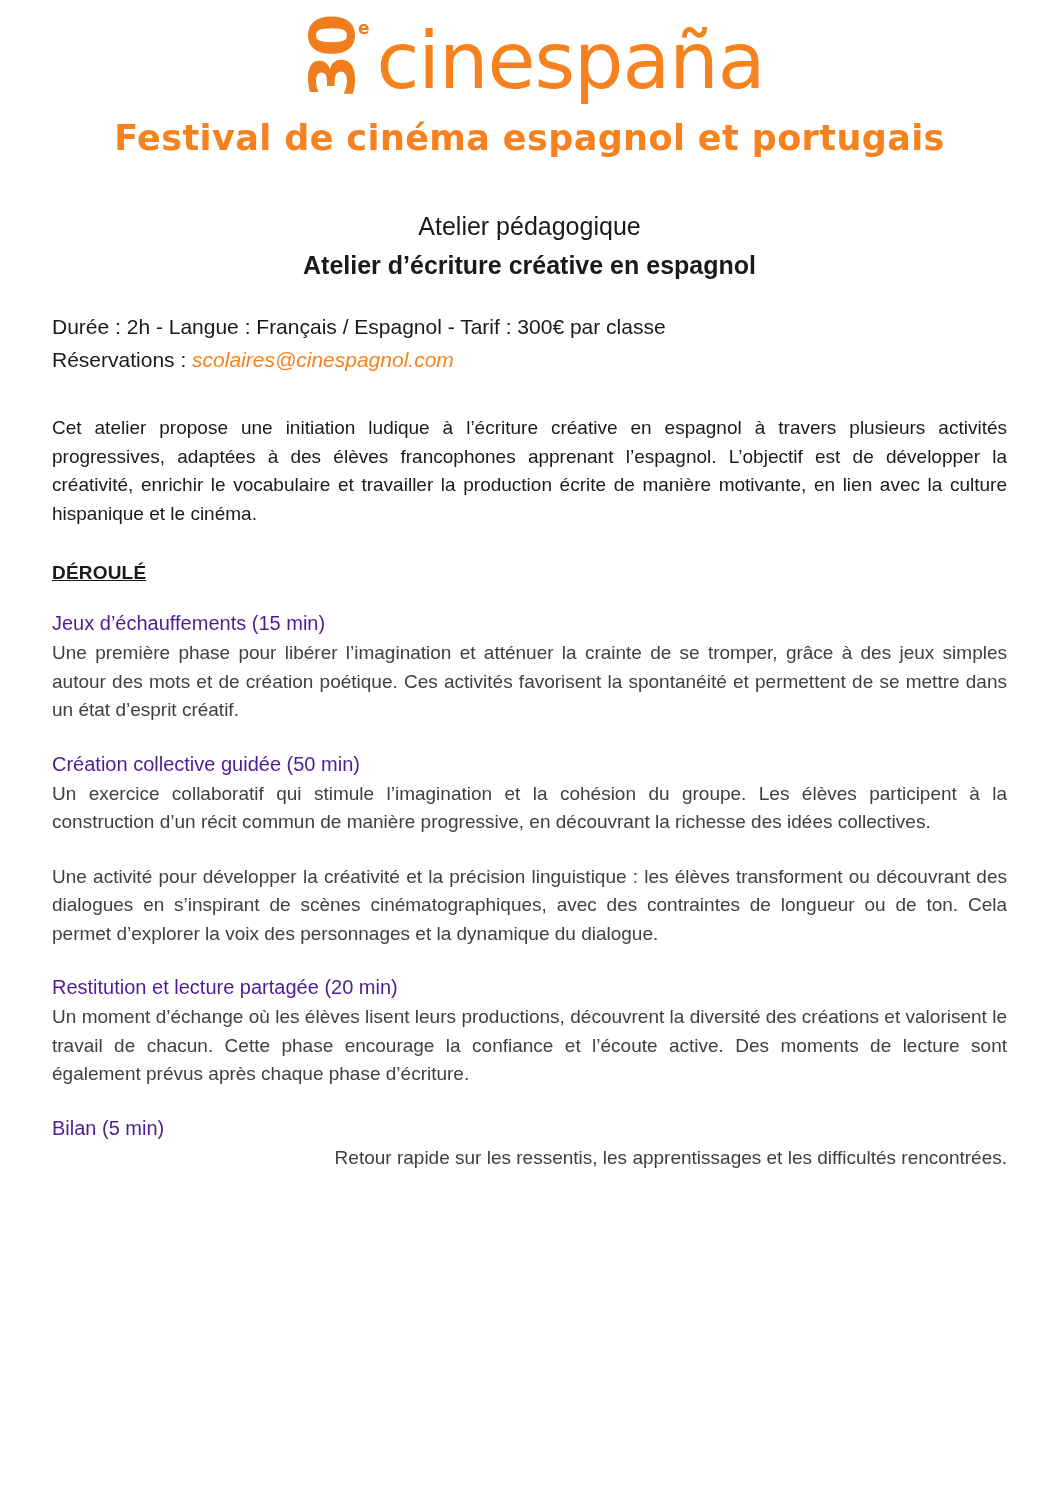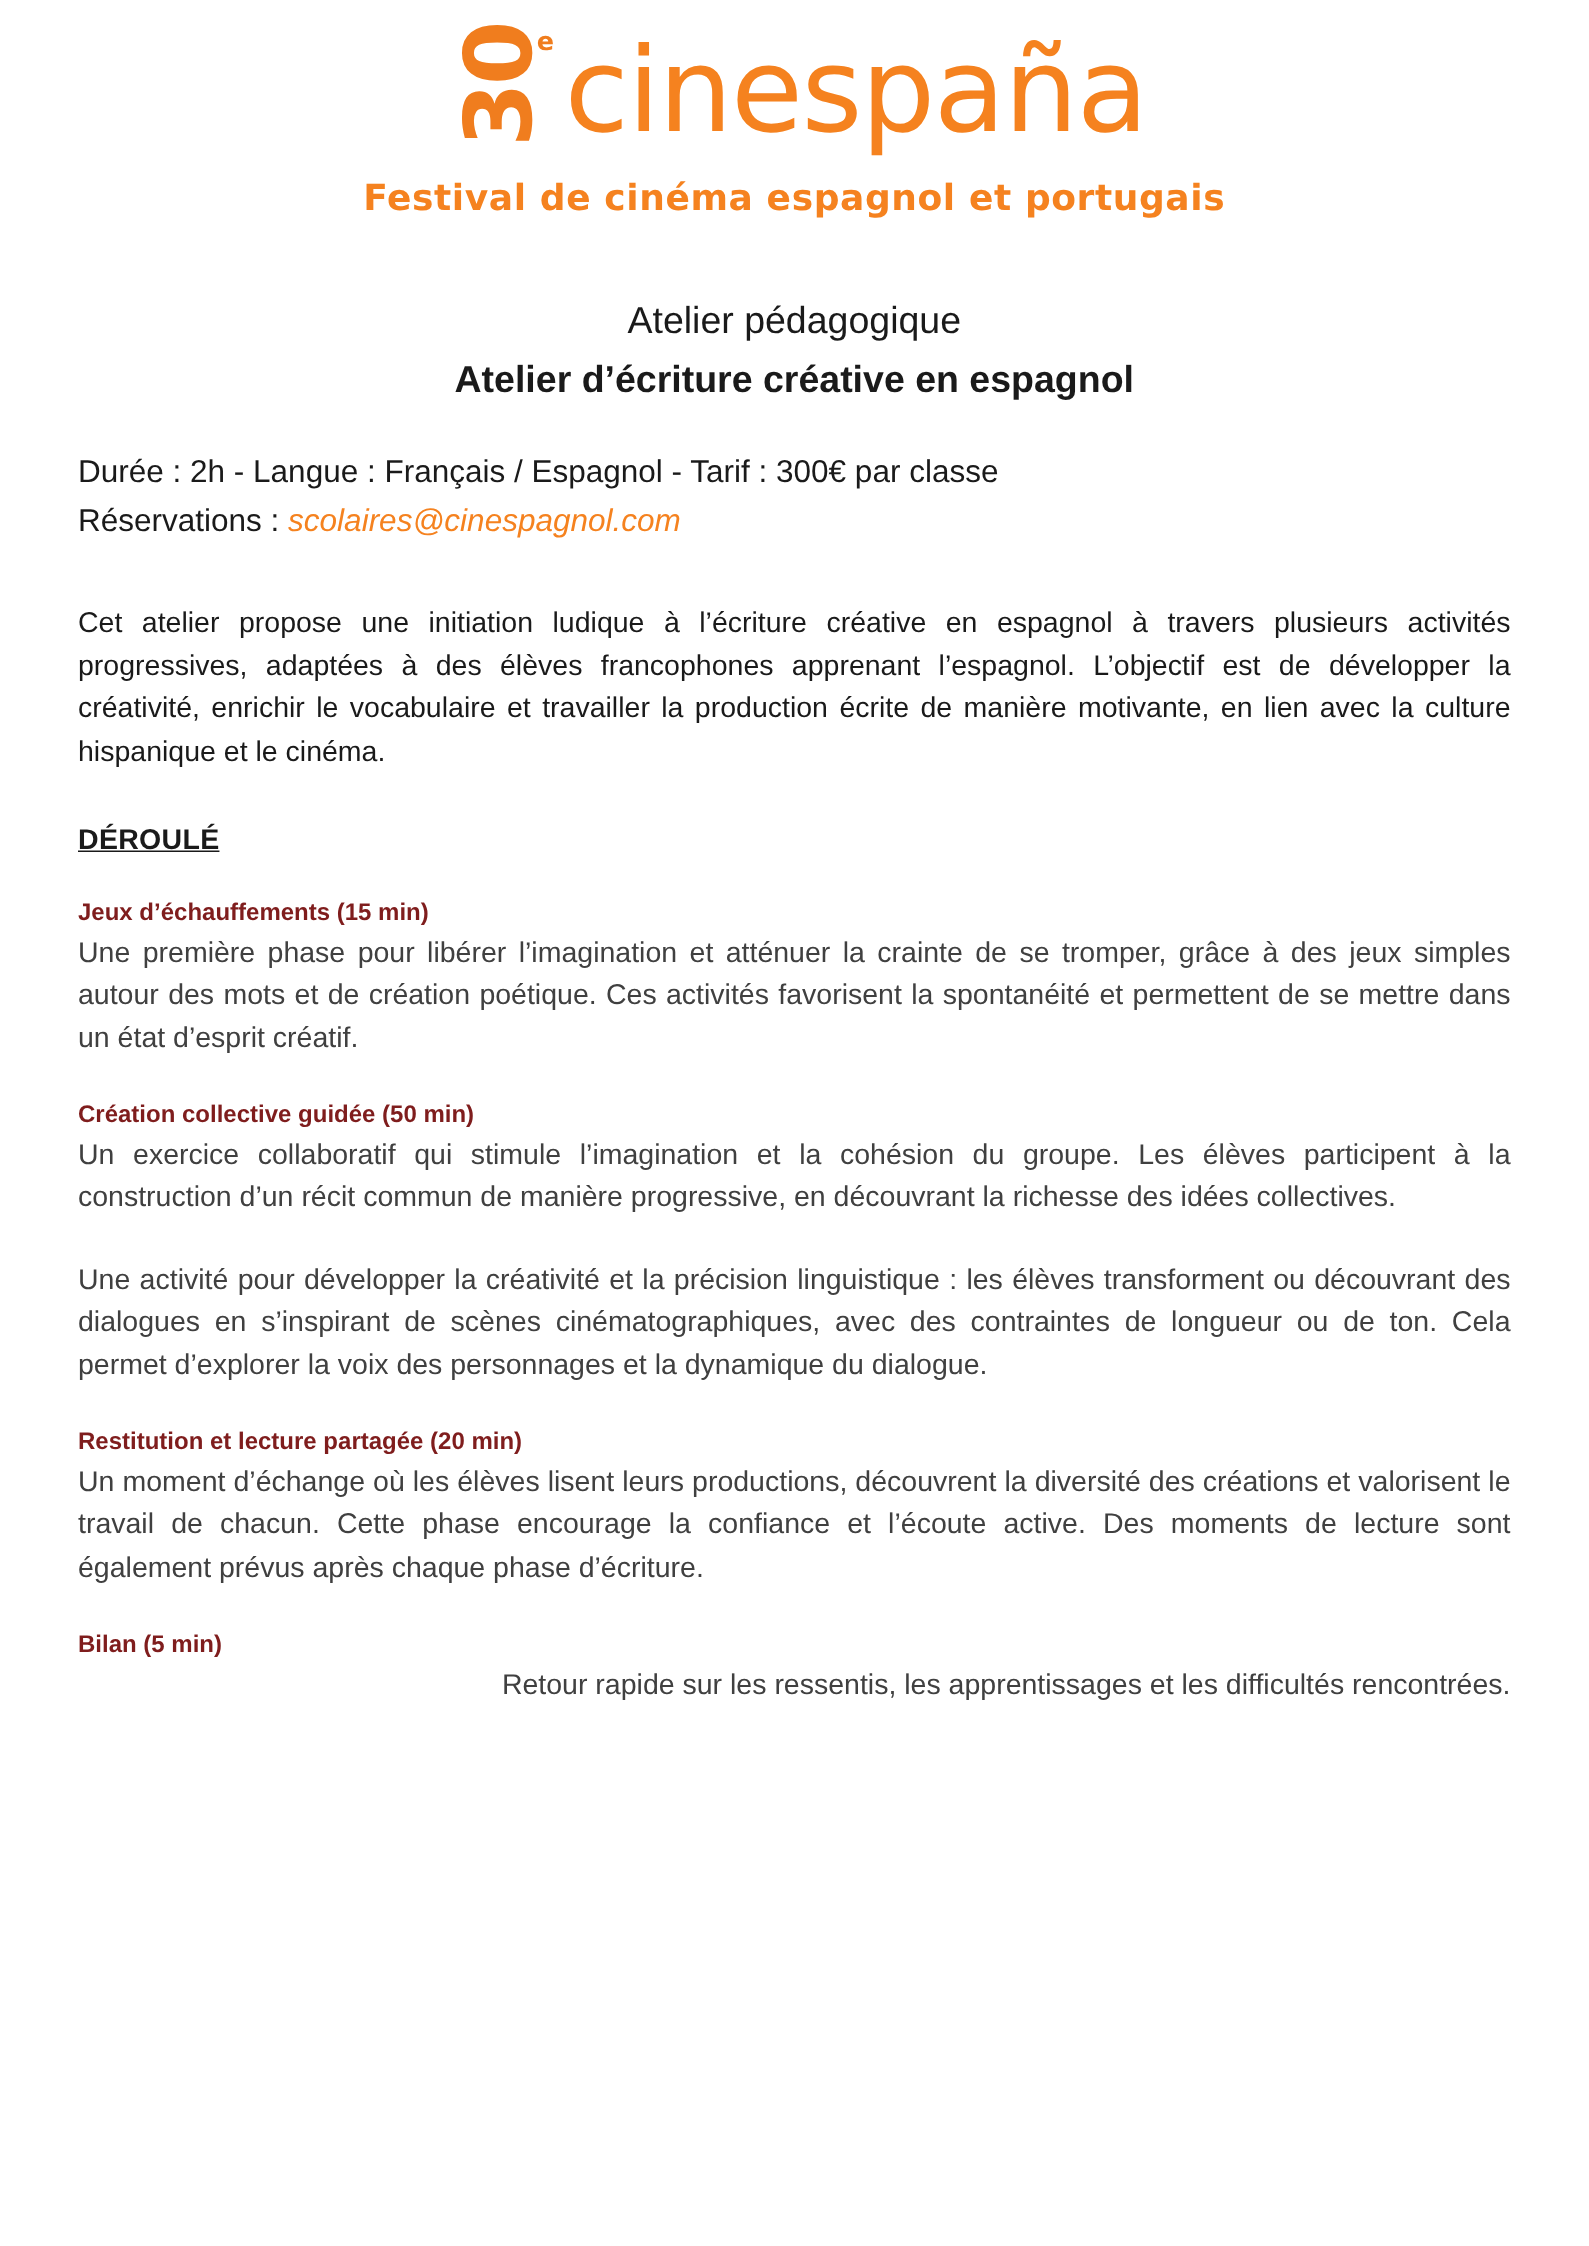--- a/index.html
+++ b/index.html
@@ -68,21 +68,21 @@
     font-family: "DejaVu Sans", sans-serif;
     font-size: 78px;
     font-weight: 400;
     color: #f5821f;
     letter-spacing: -1px;
     line-height: 0.95;
     margin-top: 6px;
   }
   .logo-sub {
     font-family: "DejaVu Sans", sans-serif;
-    font-size: 24px;
+    font-size: 35px;
     font-weight: 700;
     color: #f5821f;
     letter-spacing: 0.4px;
     margin-top: 8px;
   }
 
   
   .title-block {
     text-align: center;
     margin-top: 52px;
@@ -129,23 +129,23 @@
     font-weight: 700;
     text-decoration: underline;
     margin: 34px 0 0 0;
     color: #1a1a1a;
     letter-spacing: 0.2px;
   }
   .item {
     margin-top: 26px;
   }
   .item-title {
-    font-size: 16px;
-    font-weight: 700;
-    color: #7f1d1d;
+    font-size: 20px;
+    font-weight: 400;
+    color: #4c1d95;
     margin: 0 0 2px 0;
     line-height: 1.35;
   }
   .item-text {
     font-size: 19px;
     line-height: 1.5;
     text-align: justify;
     margin: 0;
     color: #404040;
   }

